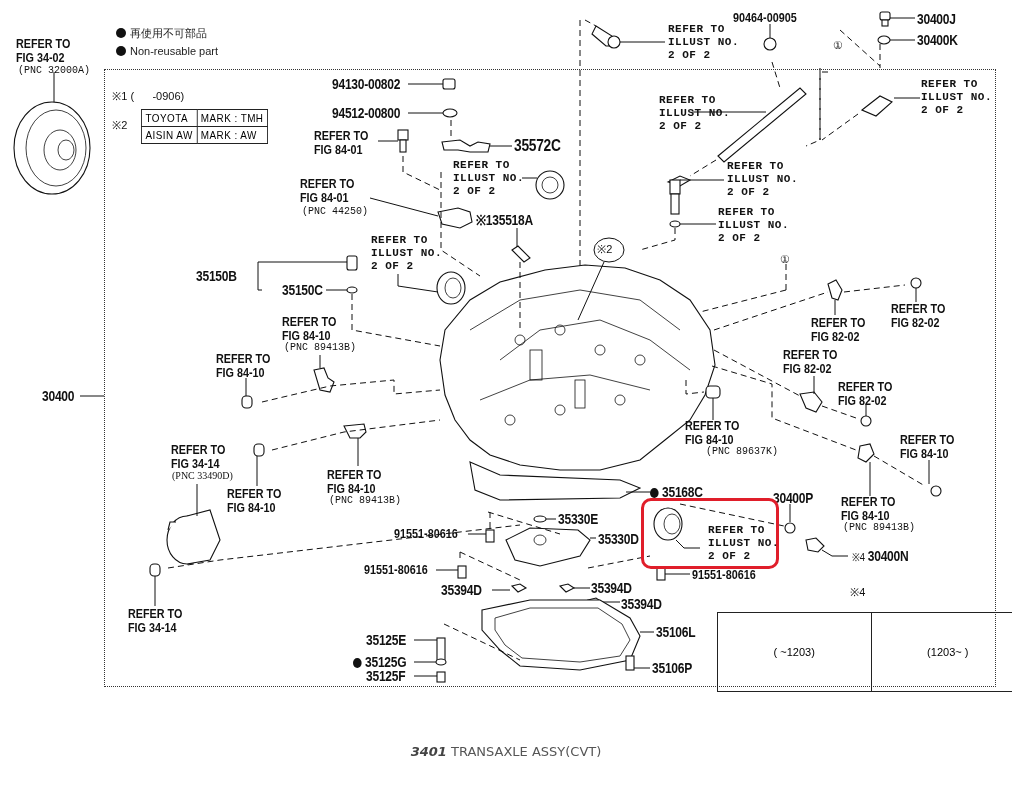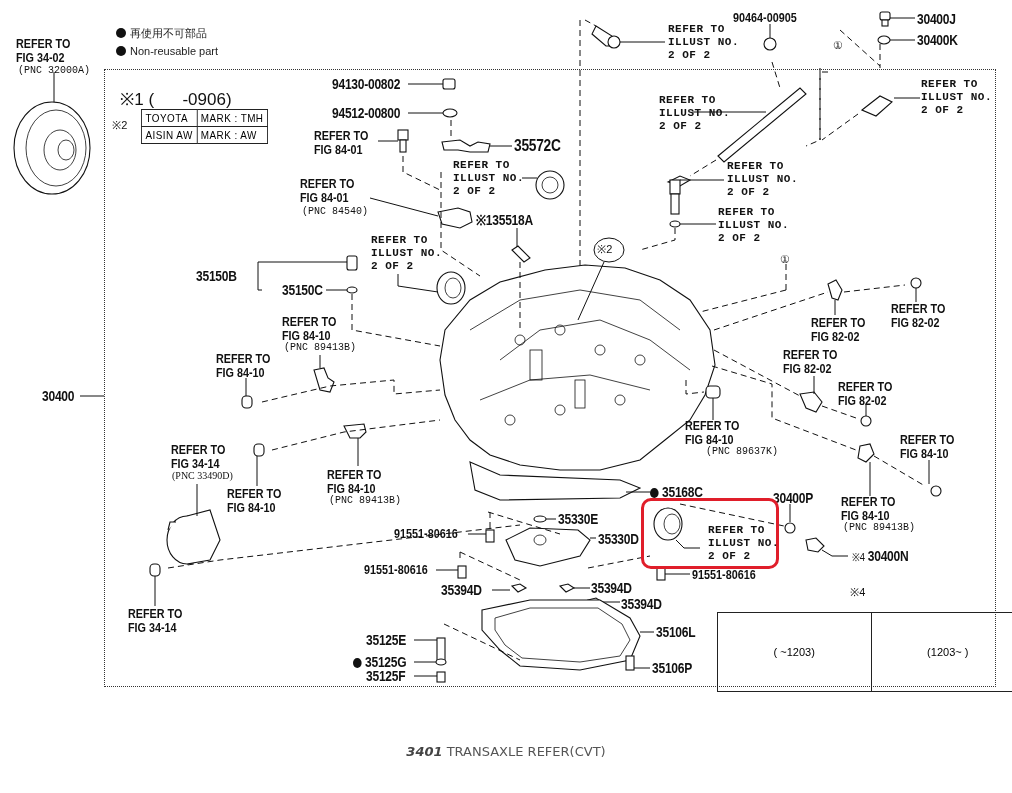--- a/index.html
+++ b/index.html
@@ -276,21 +276,21 @@
       <ellipse class="thin" cx="672" cy="524" rx="8" ry="10"></ellipse>
       <path class="ln" d="M676,540 L684,548 L700,548"></path>
     </g>
   </svg>
 
   <div class="frame"></div>
 
   <div class="lbl legend" style="left:116px;top:28px;"><span class="dot"></span><span>再使用不可部品</span></div>
   <div class="lbl legend" style="left:116px;top:46px;"><span class="dot"></span><span>Non-reusable part</span></div>
 
-  <div class="lbl" style="left:120px;top:91px;font-size:17px;">※1 (      -0906)</div>
+  <div class="lbl" style="left:112px;top:91px;font-size:11px;">※1 (      -0906)</div>
   <div class="lbl" style="left:112px;top:120px;font-size:11px;">※2</div>
   <table class="mark-table">
     <tbody>
         <tr>
       <td>TOYOTA</td>
       <td>MARK : TMH</td>
     </tr>
     <tr>
       <td>AISIN AW</td>
       <td>MARK : AW</td>
@@ -300,21 +300,21 @@
 
   <div class="lbl ref" style="left:16px;top:38px;"><span>REFER TO</span><br><span>FIG 34-02</span></div>
   <div class="lbl pnc" style="left:18px;top:65px;">(PNC 32000A)</div>
 
   <div class="lbl pn" style="left:332px;top:77px;">94130-00802</div>
   <div class="lbl pn" style="left:332px;top:106px;">94512-00800</div>
   <div class="lbl pn" style="left:514px;top:138px;font-size:16px;">35572C</div>
   <div class="lbl ref" style="left:314px;top:130px;"><span>REFER TO</span><br><span>FIG 84-01</span></div>
   <div class="lbl ill" style="left:453px;top:159px;"><span>REFER TO</span><br><span>ILLUST NO.</span><br><span>2 OF 2</span></div>
   <div class="lbl ref" style="left:300px;top:178px;"><span>REFER TO</span><br><span>FIG 84-01</span></div>
-  <div class="lbl pnc" style="left:302px;top:206px;">(PNC 84540)</div>
+  <div class="lbl pnc" style="left:302px;top:206px;">(PNC 44250)</div>
   <div class="lbl pn" style="left:476px;top:213px;"><span>※1</span><span>35518A</span></div>
   <div class="lbl ill" style="left:371px;top:234px;"><span>REFER TO</span><br><span>ILLUST NO.</span><br><span>2 OF 2</span></div>
   <div class="lbl pn" style="left:196px;top:269px;">35150B</div>
   <div class="lbl pn" style="left:282px;top:283px;">35150C</div>
   <div class="lbl pn" style="left:42px;top:389px;">30400</div>
 
   <div class="lbl ref" style="left:282px;top:316px;"><span>REFER TO</span><br><span>FIG 84-10</span></div>
   <div class="lbl pnc" style="left:284px;top:342px;">(PNC 89413B)</div>
   <div class="lbl ref" style="left:216px;top:353px;"><span>REFER TO</span><br><span>FIG 84-10</span></div>
   <div class="lbl ref" style="left:171px;top:444px;"><span>REFER TO</span><br><span>FIG 34-14</span></div>
@@ -370,13 +370,13 @@
   <table class="s4-table">
     <tbody>
         <tr class="h">
       <td>(    ~1203)</td>
       <td>(1203~    )</td>
     </tr>
   </tbody>
     </table>
 </div>
 
-<div class="caption"><b>3401</b> <span>TRANSAXLE REFER(CVT)</span></div>
+<div class="caption"><b>3401</b> <span>TRANSAXLE ASSY(CVT)</span></div>
 
 </body></html>

